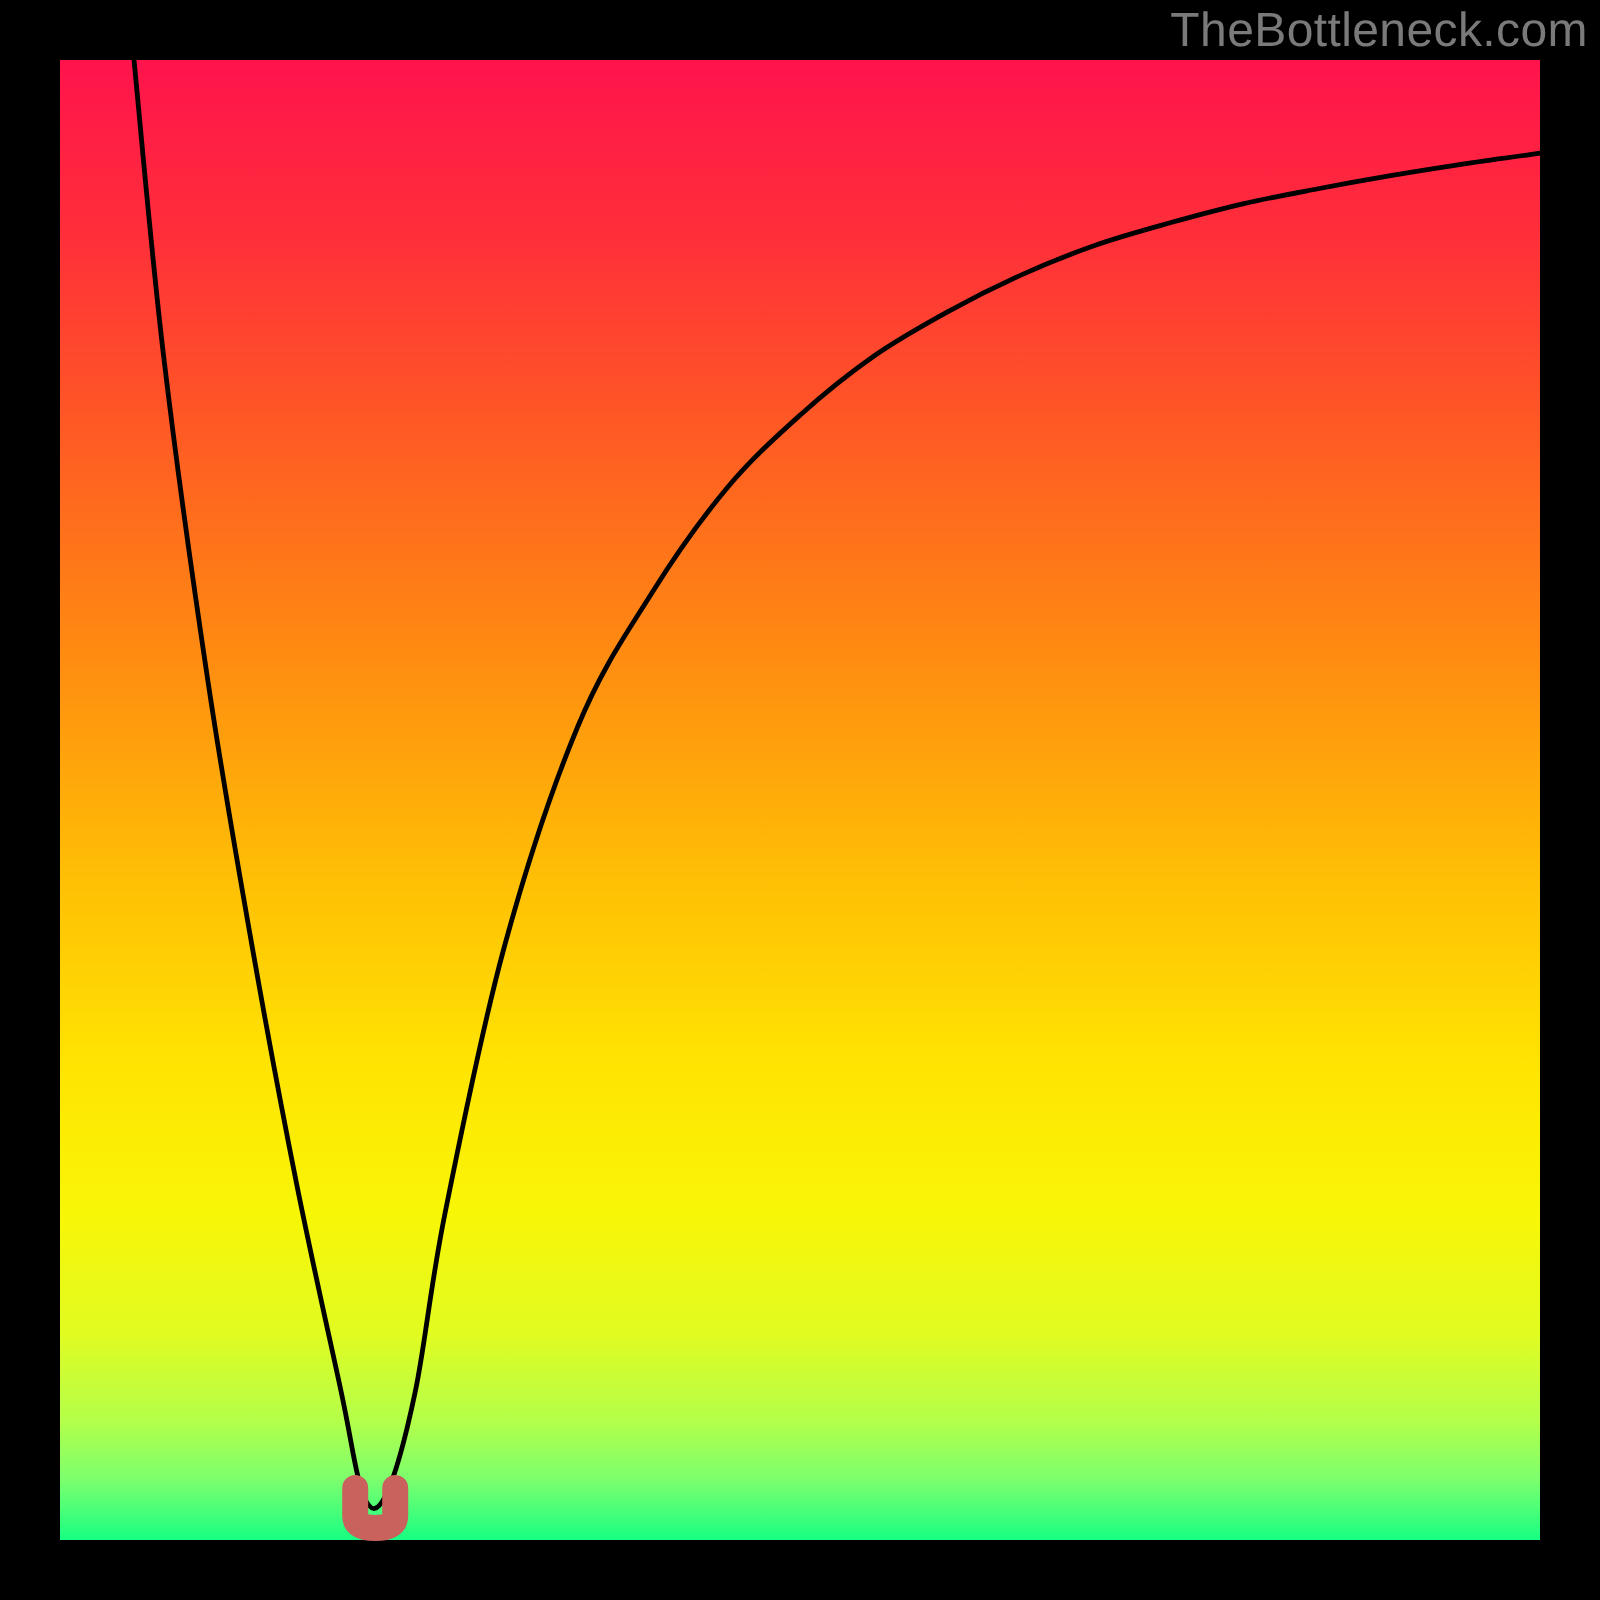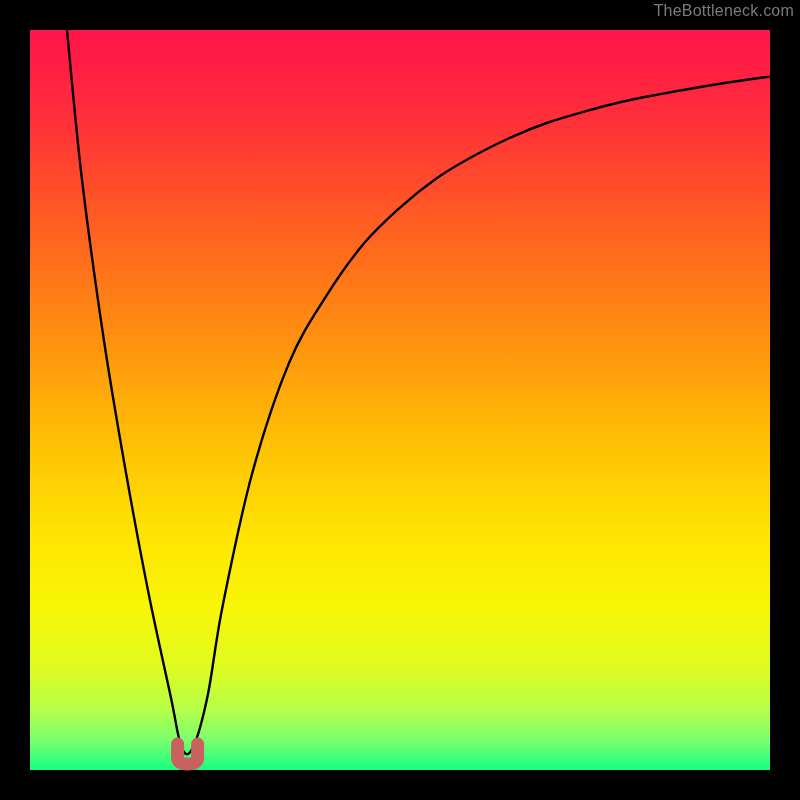--- a/index.html
+++ b/index.html
@@ -17,21 +17,21 @@
     height: 800px;
   }
   svg {
     display: block;
   }
   .watermark {
     position: absolute;
     top: 2px;
     right: 6px;
     color: #7a7a7a;
-    font-size: 16px;
+    font-size: 24px;
     font-weight: 500;
     letter-spacing: 0.2px;
     user-select: none;
   }
 </style>
 </head>
 <body>
 
 <div class="canvas-wrap">
   <svg id="chart-svg" width="800" height="800" viewBox="0 0 800 800">

